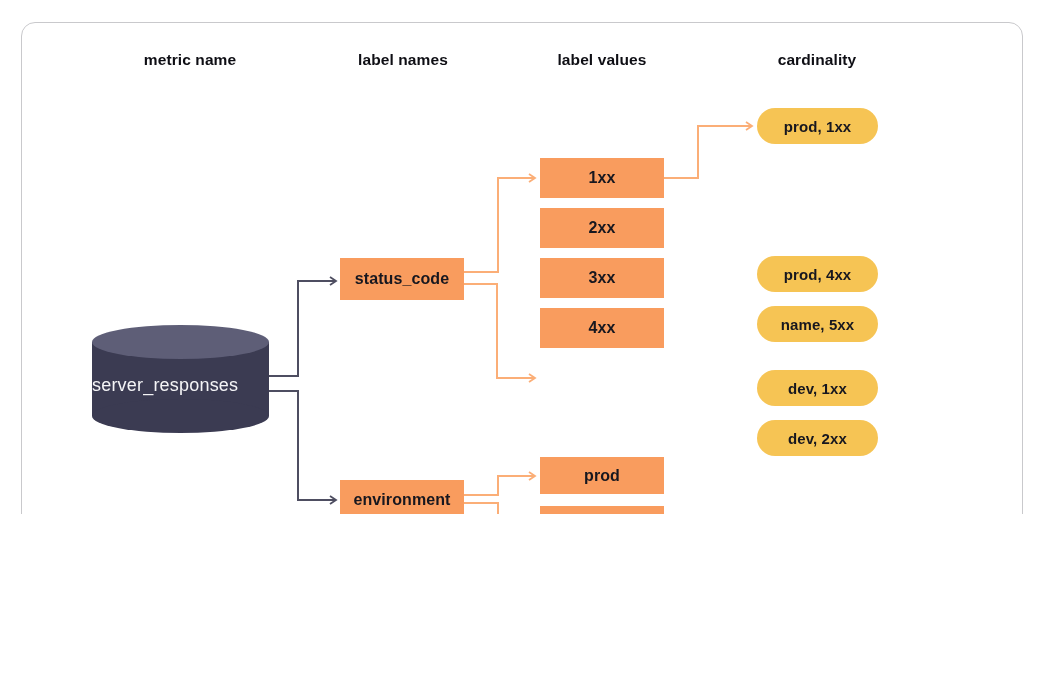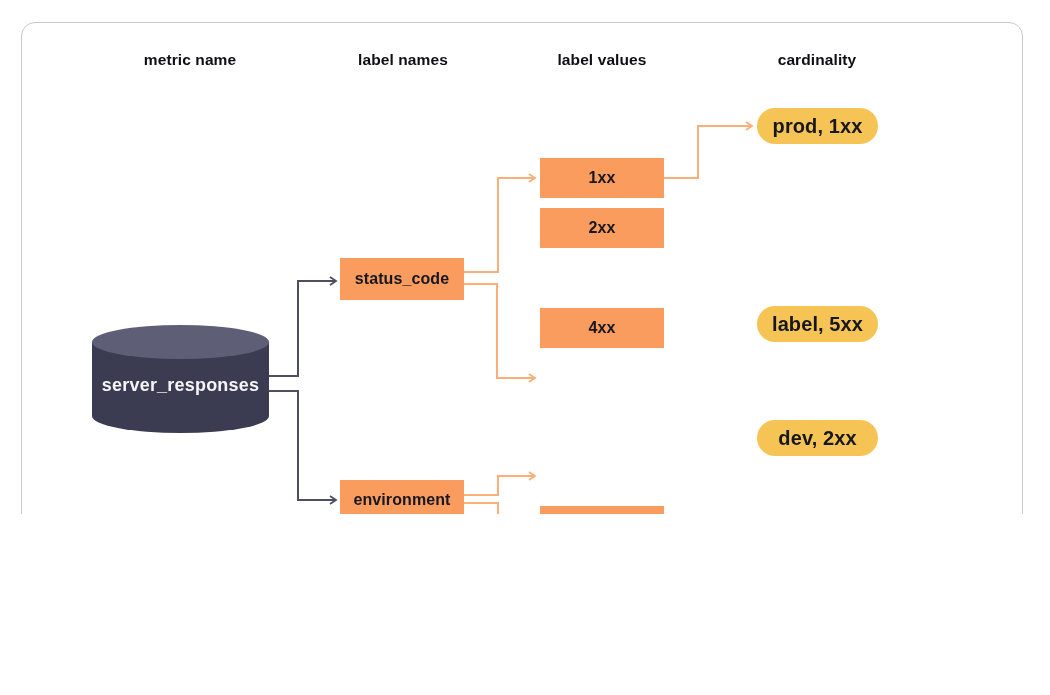--- a/index.html
+++ b/index.html
@@ -20,29 +20,29 @@
   .stage{position:relative;width:1050px;height:514px;overflow:hidden;background:var(--page-bg);}
   .card{position:absolute;left:21px;top:22px;width:1002px;height:650px;background:#fff;
         border:1px solid var(--card-border);border-radius:14px;}
   .col-header{position:absolute;width:160px;top:51px;text-align:center;
               font-size:15.5px;font-weight:bold;color:#0E0E14;letter-spacing:.1px;}
   
   .cylinder{position:absolute;left:92px;top:325px;width:177px;height:108px;}
   .cyl-body{position:absolute;left:0;top:17px;width:177px;height:74px;background:var(--cylinder-body);}
   .cyl-bottom{position:absolute;left:0;top:74px;width:177px;height:34px;border-radius:50%;background:var(--cylinder-body);}
   .cyl-top{position:absolute;left:0;top:0;width:177px;height:34px;border-radius:50%;background:var(--cylinder-top);}
-  .cyl-label{position:absolute;left:0;top:50px;width:100%;text-align:center;z-index:3;
-             color:var(--text-light);font-size:18px;font-weight:bold;letter-spacing:.2px;}
+  .cyl-label{position:absolute;left:0;top:50px;width:100%;z-index:3;
+             color:var(--text-light);font-size:18px;font-weight:normal;letter-spacing:.2px;}
   
   .node{position:absolute;width:124px;background:var(--box-orange);color:var(--text-dark);
         font-size:16px;font-weight:bold;display:flex;align-items:center;justify-content:center;
         letter-spacing:.1px;text-align:center;}
   
   .pill{position:absolute;left:757px;width:121px;height:36px;border-radius:18px;
-        background:var(--pill-yellow);color:var(--text-dark);font-size:20px;font-weight:bold;
+        background:var(--pill-yellow);color:var(--text-dark);font-size:15px;font-weight:bold;
         display:flex;align-items:center;justify-content:center;letter-spacing:.1px;}
   svg.wires{position:absolute;left:0;top:0;width:1050px;height:695px;pointer-events:none;}
   svg.wires path.wire{fill:none;stroke-width:2px;}
   svg.wires path.dark{stroke:var(--connector-dark);}
   svg.wires path.orange{stroke:var(--connector-orange);}
   svg.wires .head-dark{stroke:var(--connector-dark);fill:none;}
   svg.wires .head-orange{stroke:var(--connector-orange);fill:none;}
 </style>
 </head>
 <body>
@@ -83,20 +83,24 @@
     <div class="cyl-bottom"></div>
     <div class="cyl-top"></div>
     <div class="cyl-label">server_responses</div>
   </div>
 
   <div class="node" style="left:340px;top:480px;height:40px">environment</div>
   <div class="node" style="left:340px;top:258px;height:42px">status_code</div>
 
   <div class="node" style="left:540px;top:158px;height:40px">1xx</div>
   <div class="node" style="left:540px;top:208px;height:40px">2xx</div>
+  <div class="node" style="left:540px;top:258px;height:40px">3xx</div>
   <div class="node" style="left:540px;top:308px;height:40px">4xx</div>
 
+  <div class="node" style="left:540px;top:457px;height:37px">prod</div>
   <div class="node" style="left:540px;top:506px;height:38px">dev</div>
 
   <div class="pill" style="top:108px">prod, 1xx</div>
-  <div class="pill" style="top:306px">label, 5xx</div>
+  <div class="pill" style="top:256px">prod, 4xx</div>
+  <div class="pill" style="top:306px">name, 5xx</div>
+  <div class="pill" style="top:370px">dev, 1xx</div>
   <div class="pill" style="top:420px">dev, 2xx</div>
 </div>
 
 </body></html>

